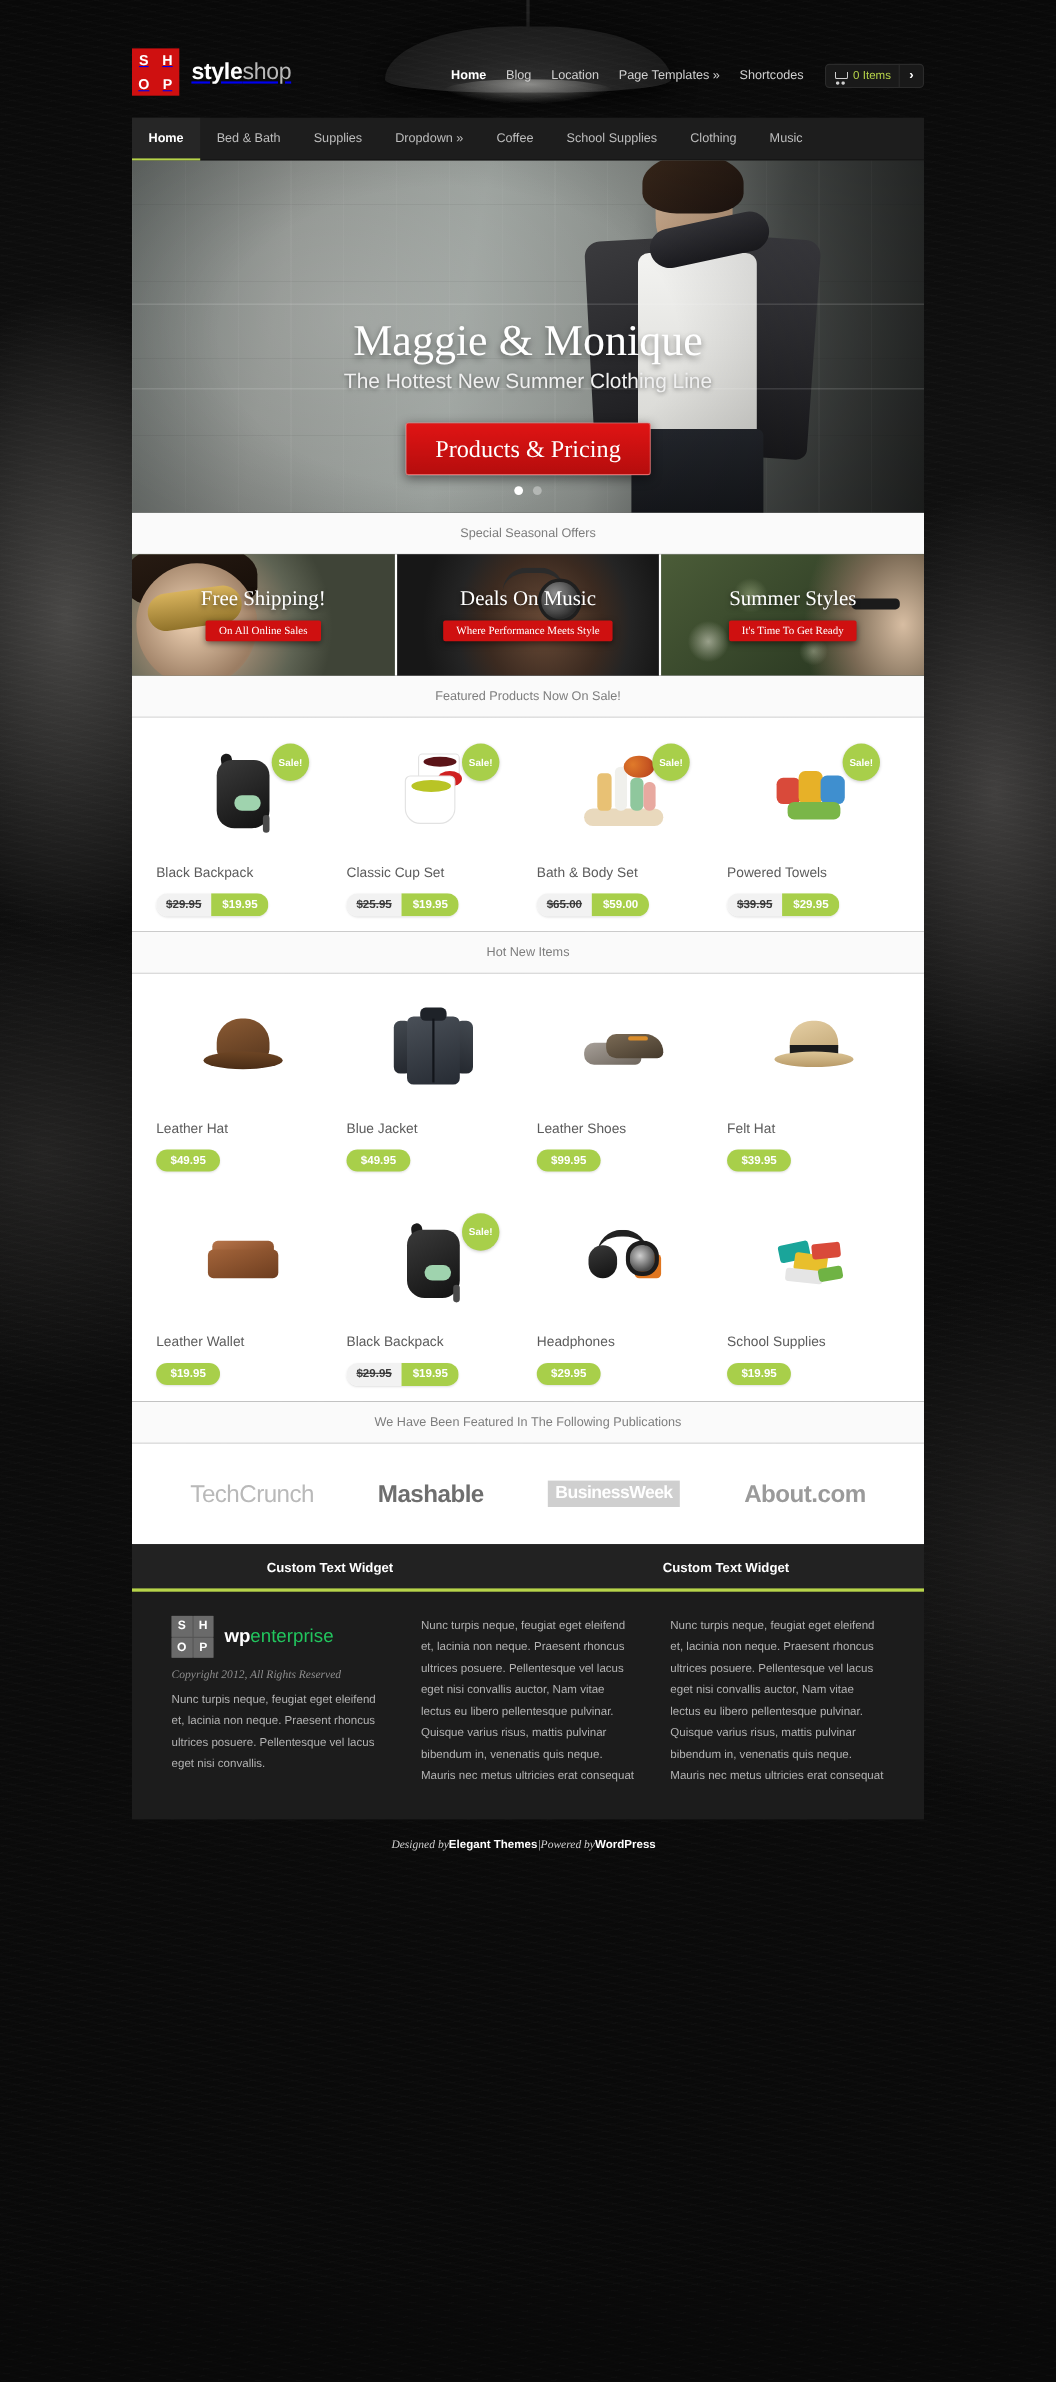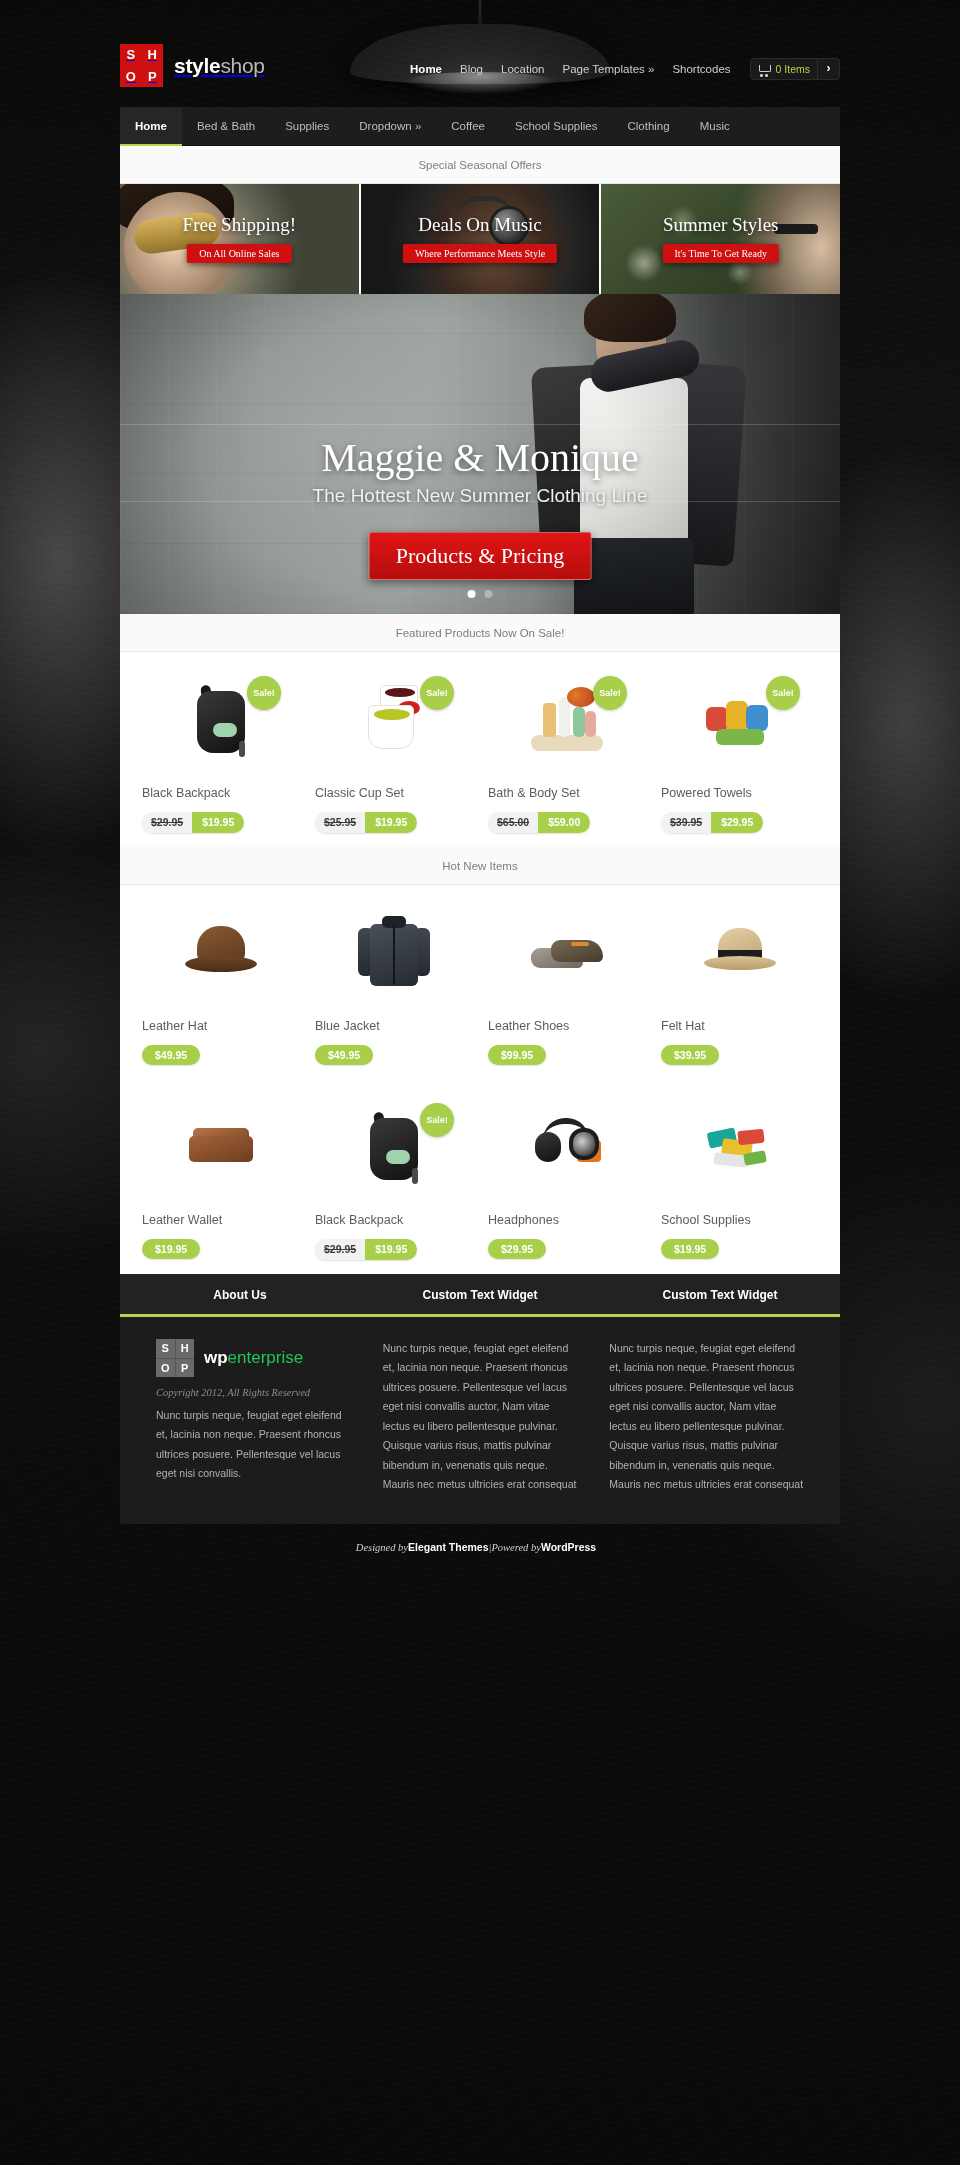--- a/index.html
+++ b/index.html
@@ -440,44 +440,20 @@
       <a class="sitem" href="#">Supplies</a>
       <a class="sitem" href="#">Dropdown »</a>
       <a class="sitem" href="#">Coffee</a>
       <a class="sitem" href="#">School Supplies</a>
       <a class="sitem" href="#">Clothing</a>
       <a class="sitem" href="#">Music</a>
     </nav>
   </div>
 
   <div class="wrap">
-    <div class="bar">Special Seasonal Offers</div>
-    <div id="promos">
-      <div class="promo" id="promo-1">
-        <div class="obj-hair"></div>
-        <div class="obj-face"></div>
-        <div class="obj-mask"></div>
-        <div class="ptitle">Free Shipping!</div>
-        <div class="pbtn">On All Online Sales</div>
-      </div>
-      <div class="promo" id="promo-2">
-        <div class="obj-band"></div>
-        <div class="obj-can"></div>
-        <div class="ptitle">Deals On Music</div>
-        <div class="pbtn">Where Performance Meets Style</div>
-      </div>
-      <div class="promo" id="promo-3">
-        <div class="obj-glasses"></div>
-        <div class="ptitle">Summer Styles</div>
-        <div class="pbtn">It's Time To Get Ready</div>
-      </div>
-    </div>
-  </div>
-
-  <div class="wrap">
     <div id="hero">
       <div class="wallTexture"></div>
       <div class="figure">
         <div class="fg-jacketL"></div>
         <div class="fg-jacketR"></div>
         <div class="fg-shirt"></div>
         <div class="fg-jeans"></div>
         <div class="fg-head"></div>
         <div class="fg-hair"></div>
         <div class="fg-arm"></div>
@@ -494,20 +470,44 @@
       <div id="hero-btn">Products &amp; Pricing</div>
 
       <div id="hero-dots">
         <span class="dot active"></span>
         <span class="dot"></span>
       </div>
     </div>
   </div>
 
   <div class="wrap">
+    <div class="bar">Special Seasonal Offers</div>
+    <div id="promos">
+      <div class="promo" id="promo-1">
+        <div class="obj-hair"></div>
+        <div class="obj-face"></div>
+        <div class="obj-mask"></div>
+        <div class="ptitle">Free Shipping!</div>
+        <div class="pbtn">On All Online Sales</div>
+      </div>
+      <div class="promo" id="promo-2">
+        <div class="obj-band"></div>
+        <div class="obj-can"></div>
+        <div class="ptitle">Deals On Music</div>
+        <div class="pbtn">Where Performance Meets Style</div>
+      </div>
+      <div class="promo" id="promo-3">
+        <div class="obj-glasses"></div>
+        <div class="ptitle">Summer Styles</div>
+        <div class="pbtn">It's Time To Get Ready</div>
+      </div>
+    </div>
+  </div>
+
+  <div class="wrap">
     <div class="bar">Featured Products Now On Sale!</div>
     <div class="panel">
       <div class="prod-grid">
 
         <div class="prod">
           <div class="thumb">
             <div class="art art-backpack">
               <div class="strap"></div>
                 <div class="body"></div>
                 <div class="pocket"></div>
@@ -681,25 +681,35 @@
               </div>
           </div>
           <div class="pname">School Supplies</div>
           <div class="price-single">$19.95</div>
         </div>
       </div>
 
     </div>
   </div>
 
+  <div class="wrap">
+    <div class="bar">We Have Been Featured In The Following Publications</div>
+    <div class="panel">
+      <div id="pubs">
+        <div class="pub tc">TechCrunch</div>
+        <div class="pub mash">Mashable</div>
+        <div class="pub bw">BusinessWeek</div>
+        <div class="pub about">About.com</div>
+      </div>
+    </div>
+  </div>
 
   <div class="wrap">
     <div id="footer">
       <div id="footer-head">
-        <div class="fcol">About Us</div>
         <div class="fcol">Custom Text Widget</div>
         <div class="fcol">Custom Text Widget</div>
       </div>
       <div id="footer-body">
         <div class="fcol">
           <div class="wp-logo">
             <span class="wp-mark">
               <span>S</span>
               <span>H</span>
               <span>O</span>

